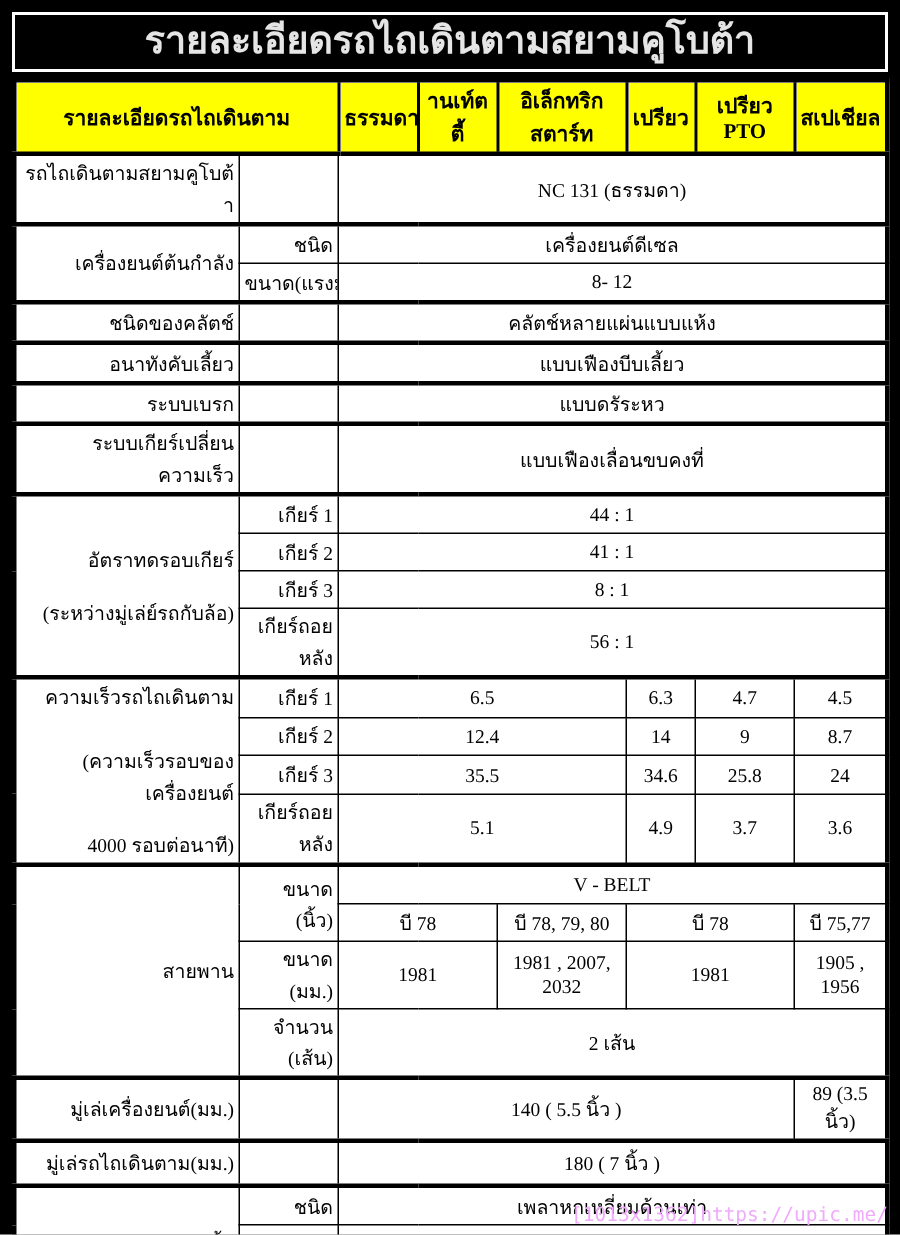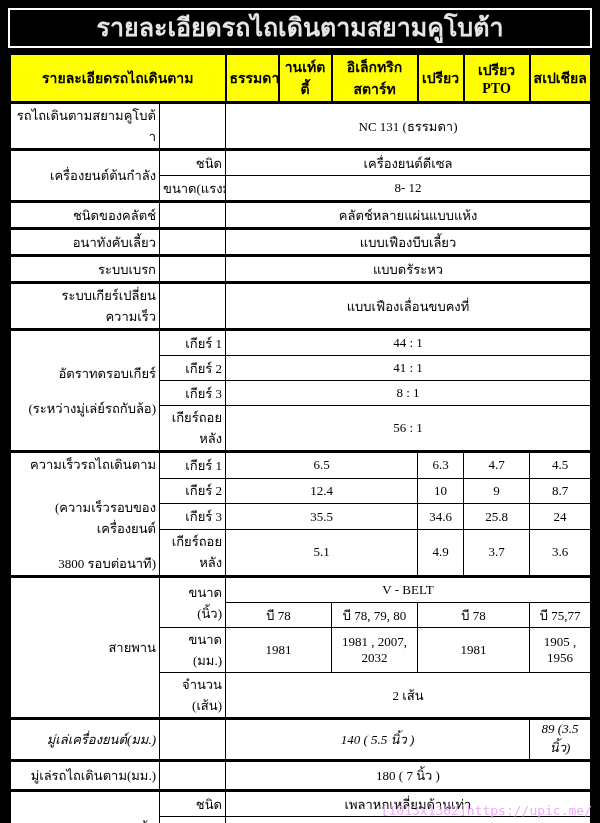--- a/index.html
+++ b/index.html
@@ -126,32 +126,32 @@
     </tr>
     <tr>
       <td class="sub">เกียร์ถอยหลัง</td>
       <td class="val" colspan="6">56 : 1</td>
     </tr>
 
     <tr class="grp">
       <td class="lbl" rowspan="4">
         <div>ความเร็วรถไถเดินตาม</div>
         <div class="line-gap2">(ความเร็วรอบของเครื่องยนต์</div>
-        <div class="line-gap">3800 รอบต่อนาที)</div>
+        <div class="line-gap">4000 รอบต่อนาที)</div>
       </td>
       <td class="sub">เกียร์ 1</td>
       <td class="val" colspan="3">6.5</td>
       <td class="val">6.3</td>
       <td class="val">4.7</td>
       <td class="val">4.5</td>
     </tr>
     <tr>
       <td class="sub">เกียร์ 2</td>
       <td class="val" colspan="3">12.4</td>
-      <td class="val">10</td>
+      <td class="val">14</td>
       <td class="val">9</td>
       <td class="val">8.7</td>
     </tr>
     <tr>
       <td class="sub">เกียร์ 3</td>
       <td class="val" colspan="3">35.5</td>
       <td class="val">34.6</td>
       <td class="val">25.8</td>
       <td class="val">24</td>
     </tr>
@@ -182,21 +182,21 @@
       <td class="val" colspan="2">1981</td>
       <td class="val">1981 , 2007, 2032</td>
       <td class="val" colspan="2">1981</td>
       <td class="val">1905 , 1956</td>
     </tr>
     <tr>
       <td class="sub">จำนวน (เส้น)</td>
       <td class="val" colspan="6">2 เส้น</td>
     </tr>
 
-    <tr class="grp" style="height:30px;font-style:italic;">
+    <tr class="grp" style="height:30px;">
       <td class="lbl">มู่เล่เครื่องยนต์(มม.)</td>
       <td class="sub"></td>
       <td class="val" colspan="5">140 ( 5.5 นิ้ว )</td>
       <td class="val">89 (3.5 นิ้ว)</td>
     </tr>
 
     <tr class="grp" style="height:30px;">
       <td class="lbl">มู่เล่รถไถเดินตาม(มม.)</td>
       <td class="sub"></td>
       <td class="val" colspan="6">180 ( 7 นิ้ว )</td>

